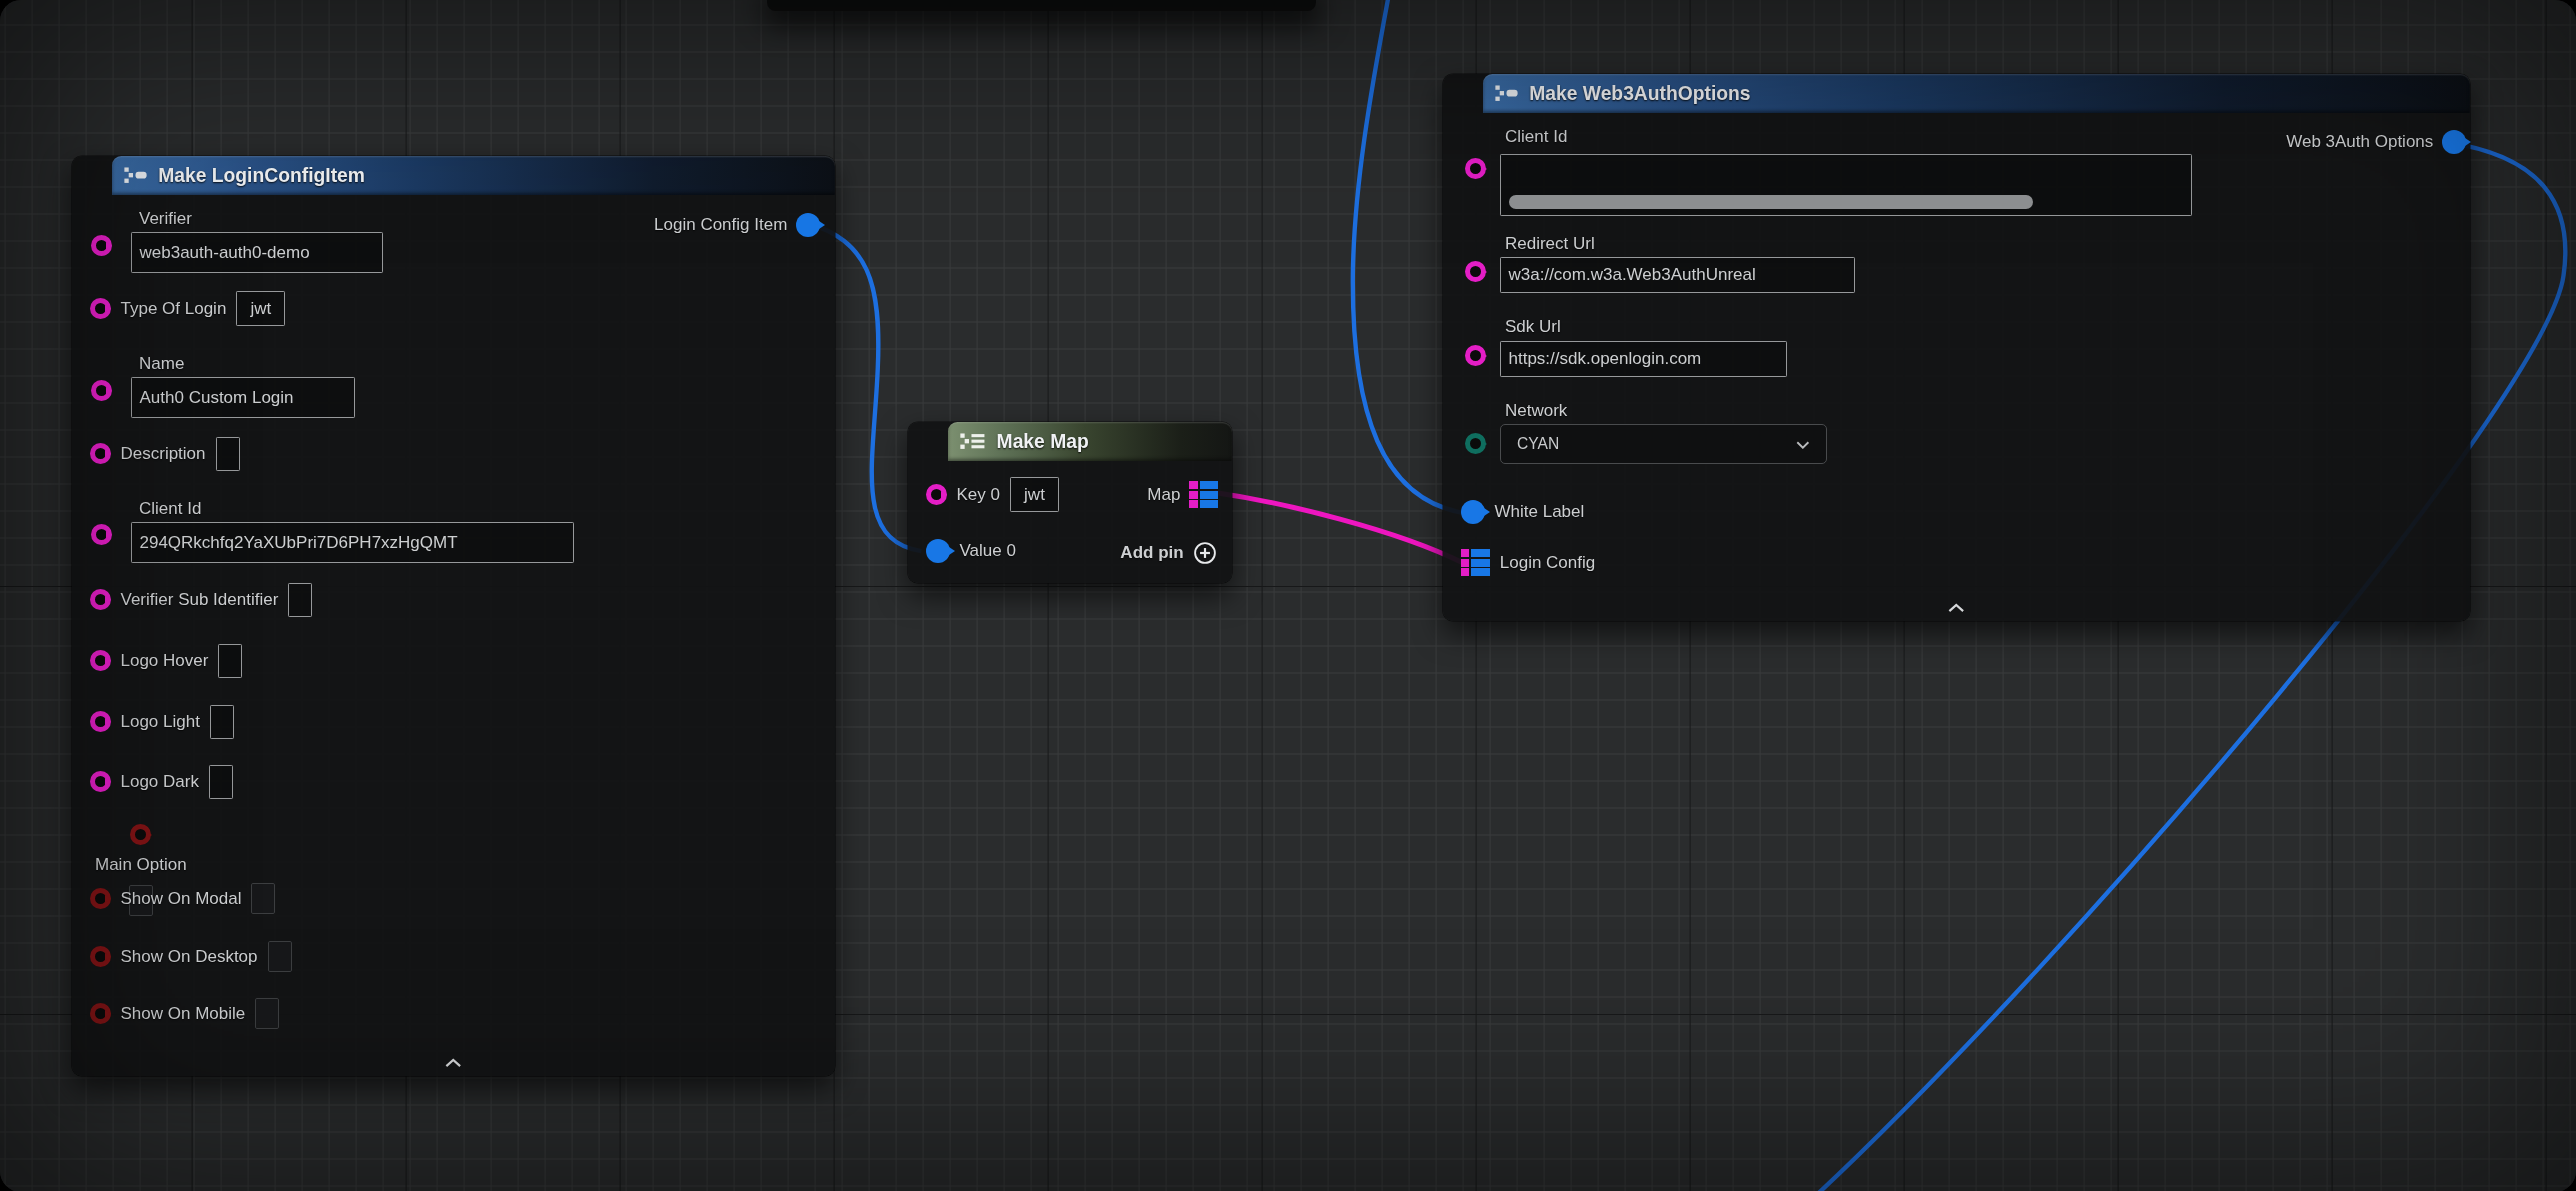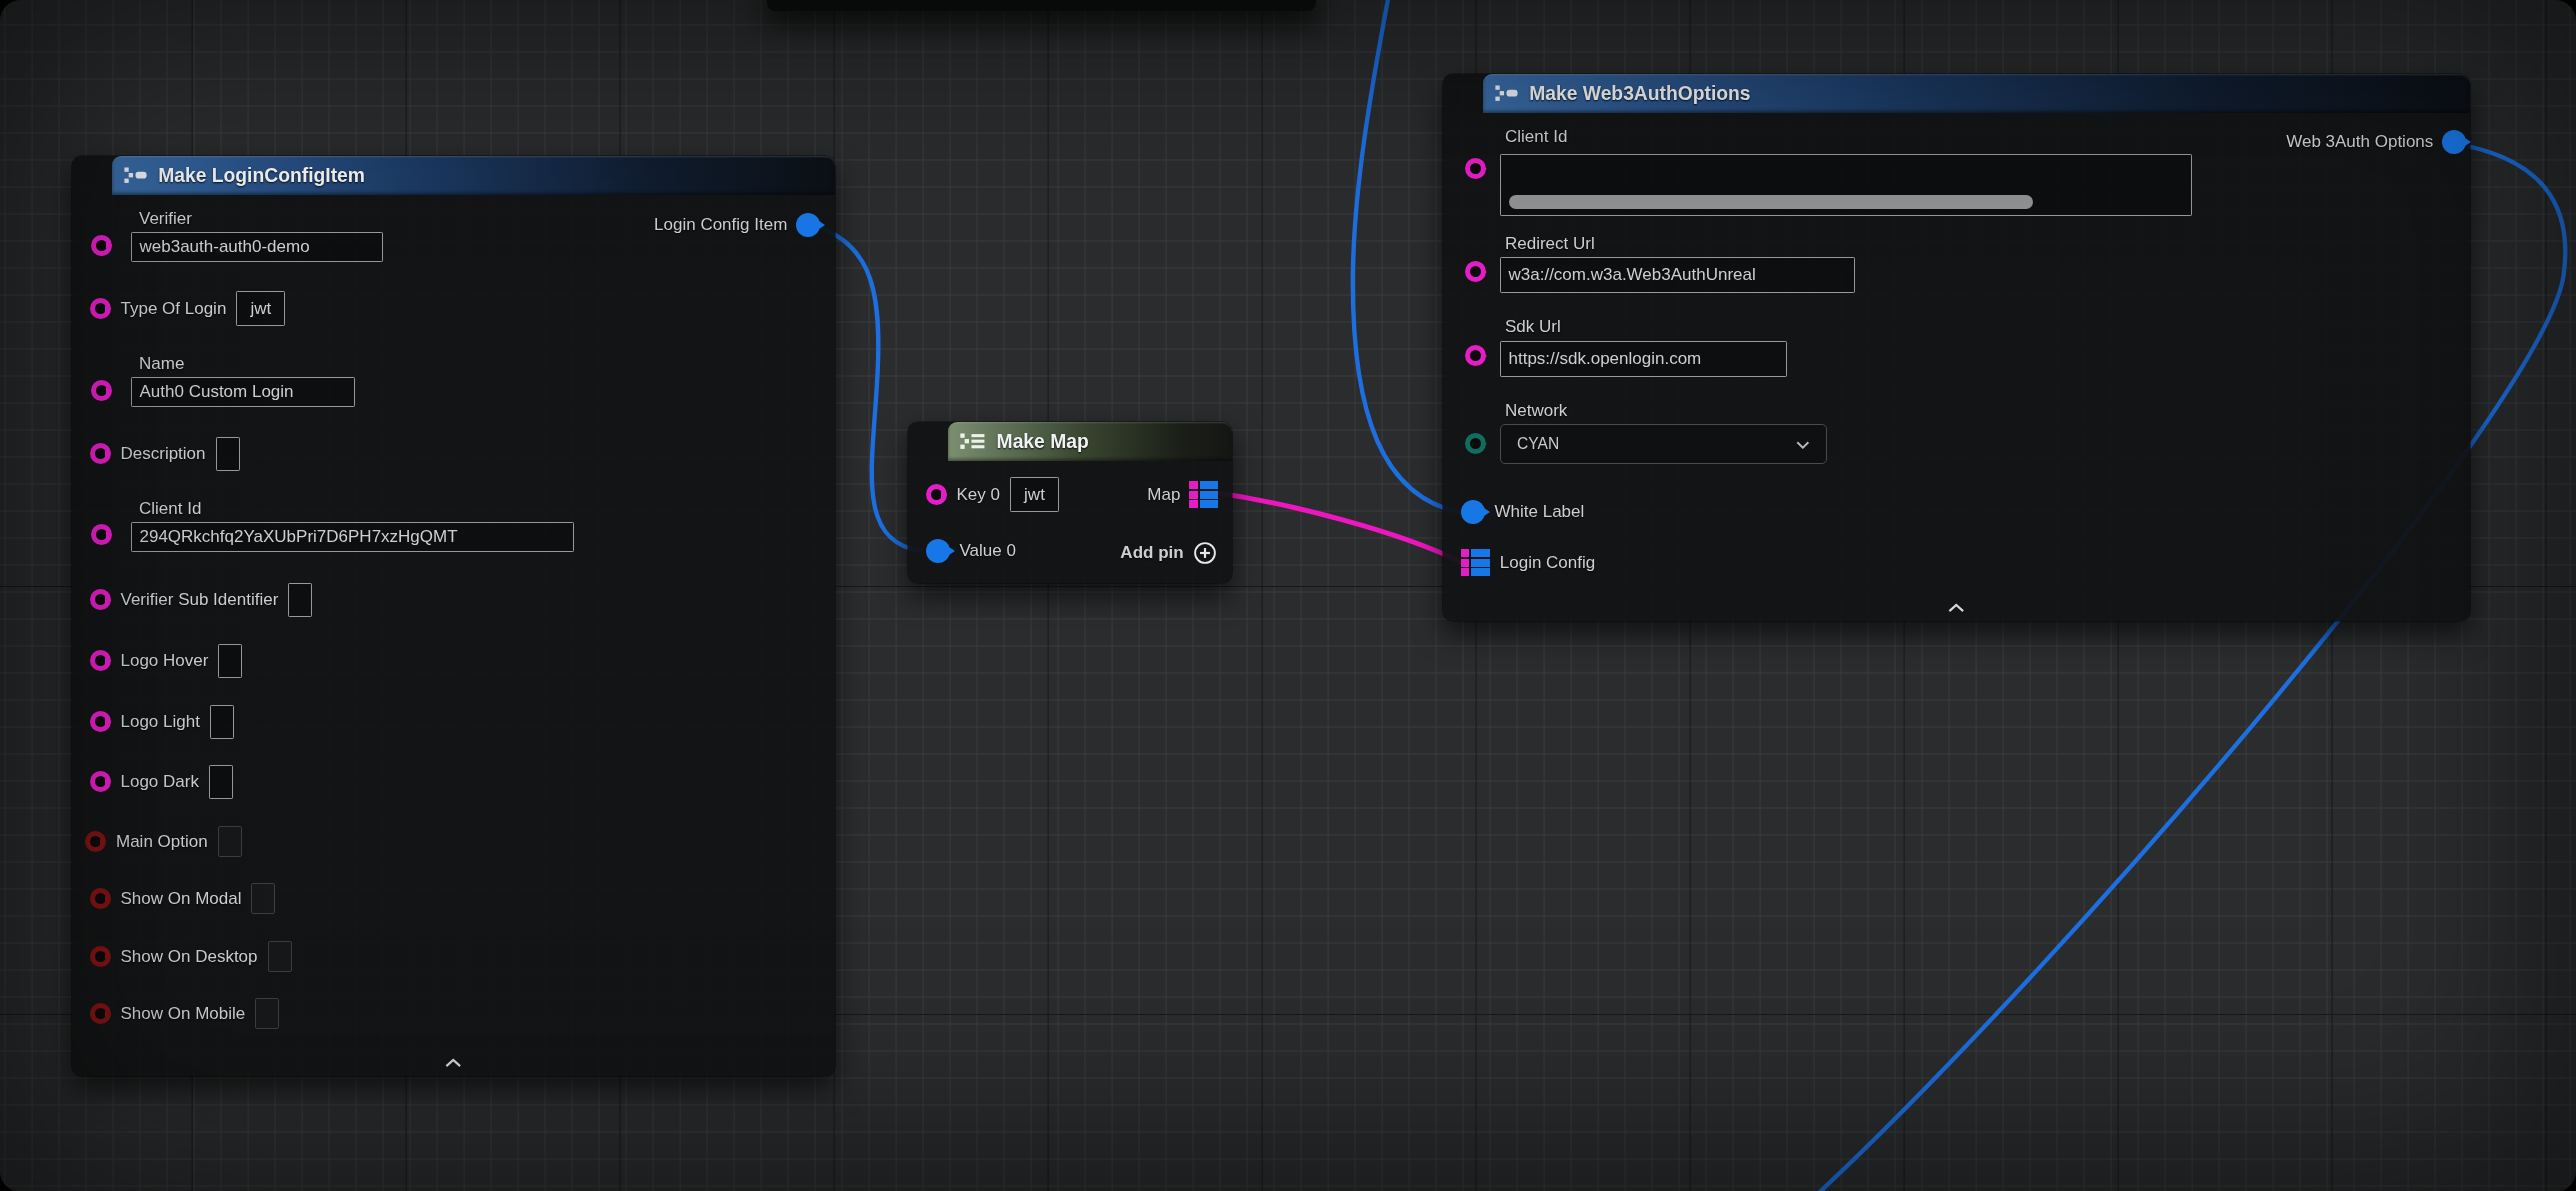--- a/index.html
+++ b/index.html
@@ -40,21 +40,21 @@
 
   .pin{width:21px;height:21px;box-sizing:border-box;border-radius:50%;flex:0 0 auto;position:relative;}
   .pin.ring{border:5.6px solid var(--c);background:#0b0b0b;}
   .pin.solid{width:24px;height:24px;background:var(--c);}
   .pin::after{content:'';position:absolute;right:-9.4px;top:50%;transform:translateY(-50%);
     border:4.4px solid transparent;border-left:6.2px solid var(--c);}
   .pin.abs{position:absolute;}
 
   .tbox{box-sizing:border-box;border:1.2px solid #97999b;background:rgba(4,4,4,.32);
     color:#cdcfd1;font-size:17px;display:flex;align-items:center;padding:0 7.5px;
-    border-radius:1.2px;height:30px;white-space:nowrap;overflow:hidden;}
+    border-radius:1.2px;height:41px;white-space:nowrap;overflow:hidden;}
   .tbox.abs{position:absolute;}
   .tbox.small{width:24px;height:34px;padding:0;}
   .tbox.jwt{width:49px;height:35px;justify-content:center;padding:0;}
   .cbox{box-sizing:border-box;width:24px;height:31px;border:1.2px solid #3c3e40;
     background:#17181a;border-radius:1.9px;flex:0 0 auto;}
   .bigbox{position:absolute;box-sizing:border-box;border:1.2px solid #97999b;border-radius:1.2px;
     background:rgba(4,4,4,.32);}
   .bigbox .btext{position:absolute;left:7.5px;right:6.2px;top:3.7px;height:29px;display:flex;align-items:center;
     color:#cdcfd1;font-size:17px;white-space:nowrap;overflow:hidden;}
   .hscroll{position:absolute;left:7.5px;bottom:6.2px;height:13.7px;width:76%;background:#8f9193;border-radius:6.9px;}
@@ -146,21 +146,21 @@
       <span class="plabel">Logo Light</span>
       <span class="tbox small"></span>
     </div>
 
     <div class="row" style="left:17.5px;top:608px;">
       <span class="pin ring" style="--c:#e41ec6"></span>
       <span class="plabel">Logo Dark</span>
       <span class="tbox small"></span>
     </div>
 
-    <div class="row" style="left:13px;top:668px;">
+    <div class="row" style="left:23px;top:668px;flex-direction:column;">
       <span class="pin ring" style="--c:#7e1315"></span>
       <span class="plabel">Main Option</span>
       <span class="cbox"></span>
     </div>
 
     <div class="row" style="left:17.5px;top:725px;">
       <span class="pin ring" style="--c:#7e1315"></span>
       <span class="plabel">Show On Modal</span>
       <span class="cbox"></span>
     </div>

